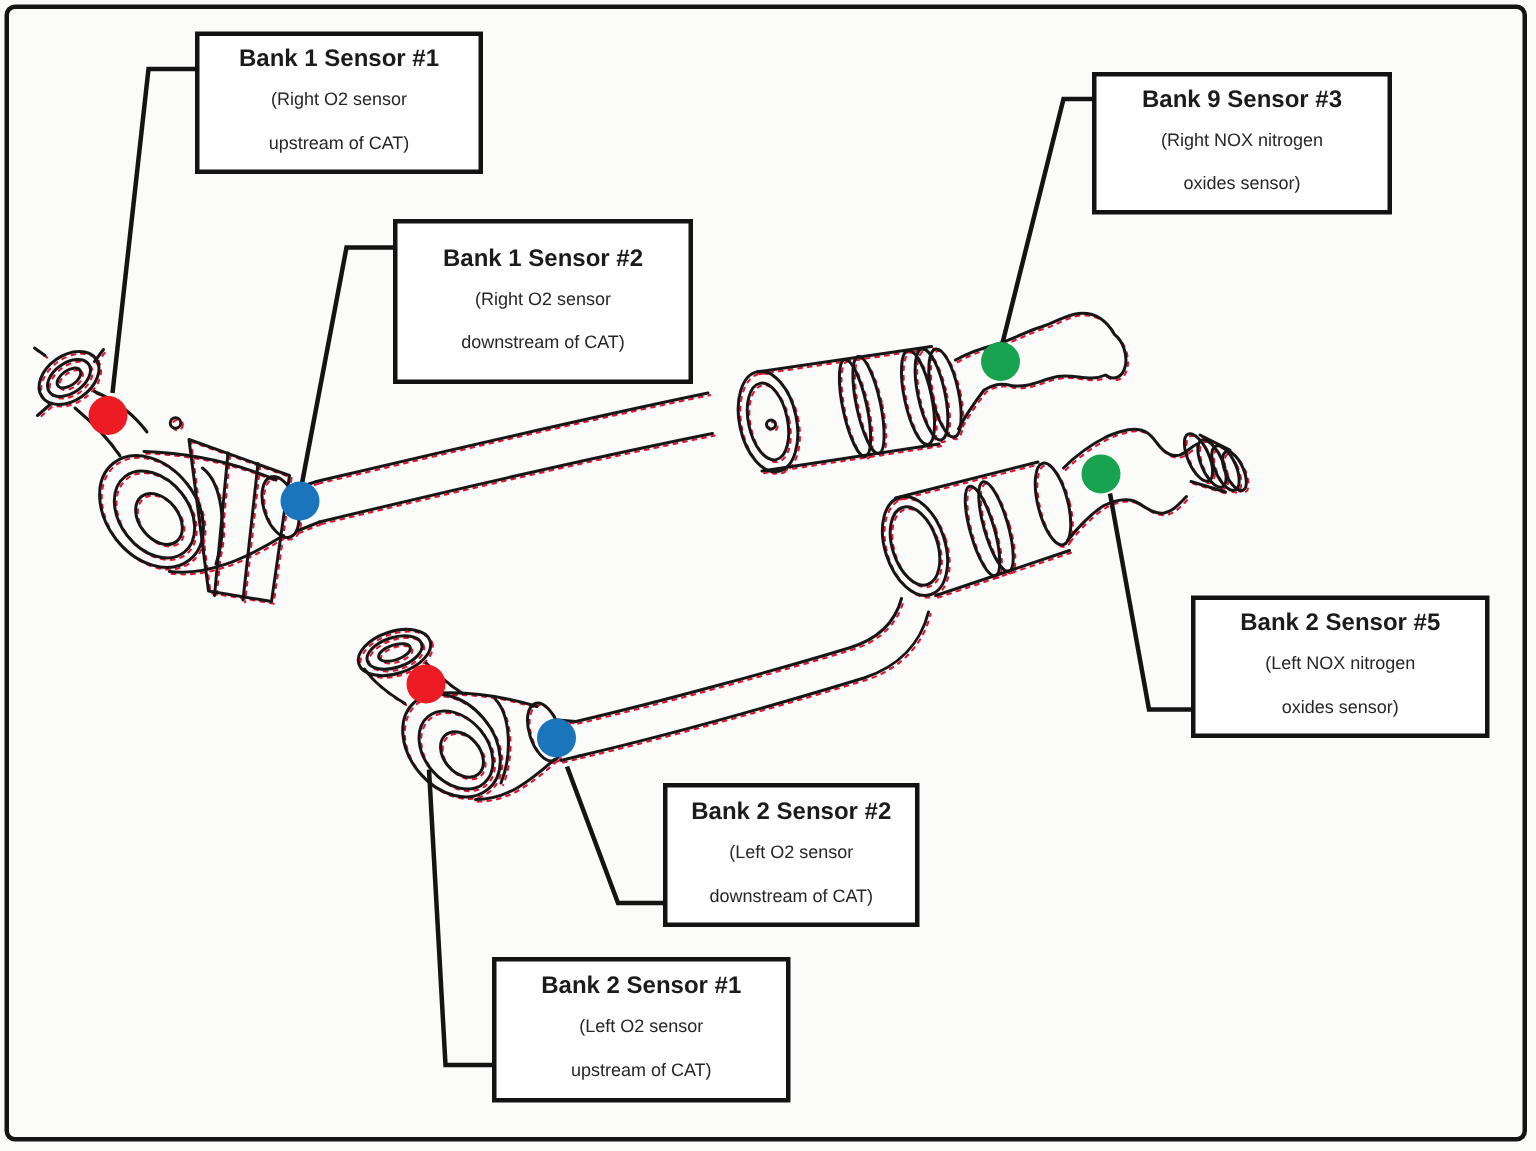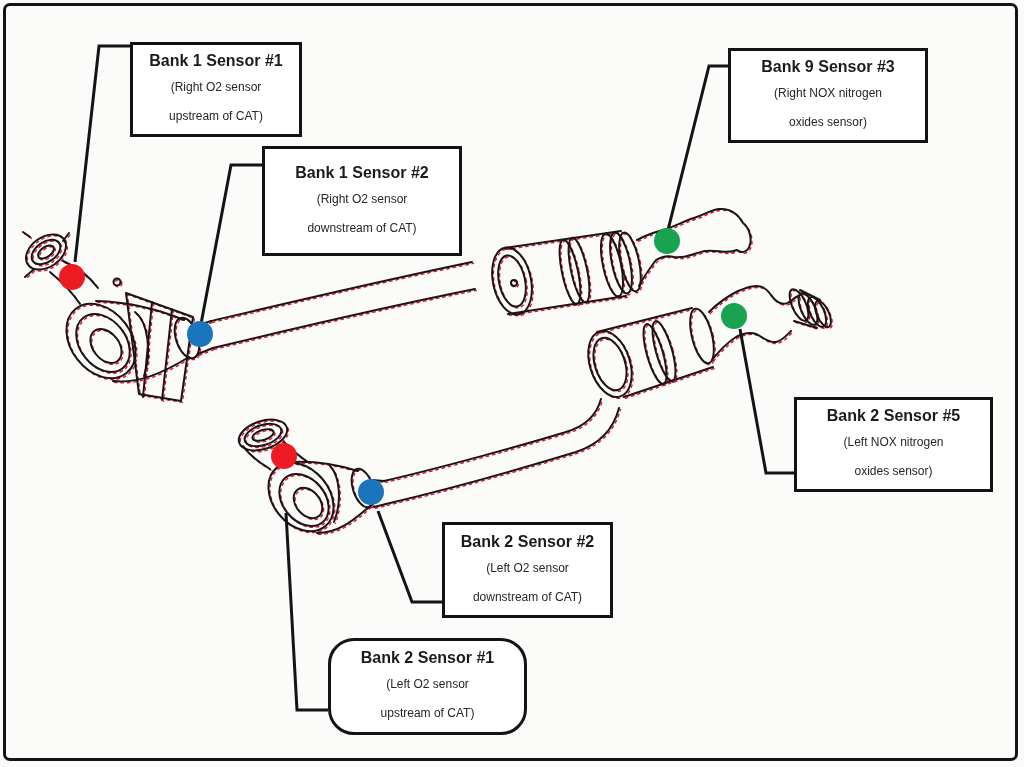--- a/index.html
+++ b/index.html
@@ -123,21 +123,21 @@
       <circle cx="734" cy="316" r="13" fill="#17A350"></circle>
       <polyline points="378,511 412,602 442,602" class="leader"></polyline>
       <circle cx="371" cy="492" r="13" fill="#1B75BC"></circle>
       <polyline points="286,513 297,710 328,710" class="leader"></polyline>
       <circle cx="284" cy="456" r="13" fill="#ED1C24"></circle>
     </g>
 </svg>
 
 <div class="frame"></div>
 
-<div class="callout" style="left: 130px; top: 42px; width: 172px; height: 95px;">
+<div class="callout" style="left: 130px; top: 21px; width: 192px; height: 95px;">
   <div class="callout-title">Bank 1 Sensor #1</div>
   <div class="callout-desc">(Right O2 sensor
 upstream of CAT)</div>
 </div>
 <div class="callout" style="left: 262px; top: 146px; width: 200px; height: 110px;">
   <div class="callout-title">Bank 1 Sensor #2</div>
   <div class="callout-desc">(Right O2 sensor
 downstream of CAT)</div>
 </div>
 <div class="callout" style="left: 728px; top: 48px; width: 200px; height: 95px;">
@@ -148,17 +148,17 @@
 <div class="callout" style="left: 794px; top: 397px; width: 199px; height: 95px;">
   <div class="callout-title">Bank 2 Sensor #5</div>
   <div class="callout-desc">(Left NOX nitrogen
 oxides sensor)</div>
 </div>
 <div class="callout" style="left: 442px; top: 522px; width: 171px; height: 96px;">
   <div class="callout-title">Bank 2 Sensor #2</div>
   <div class="callout-desc">(Left O2 sensor
 downstream of CAT)</div>
 </div>
-<div class="callout" style="left: 328px; top: 638px; width: 199px; height: 97px; border-radius: 26px;">
+<div class="callout" style="left: 328px; top: 638px; width: 199px; height: 97px;">
   <div class="callout-title">Bank 2 Sensor #1</div>
   <div class="callout-desc">(Left O2 sensor
 upstream of CAT)</div>
 </div>
 
 </body></html>

